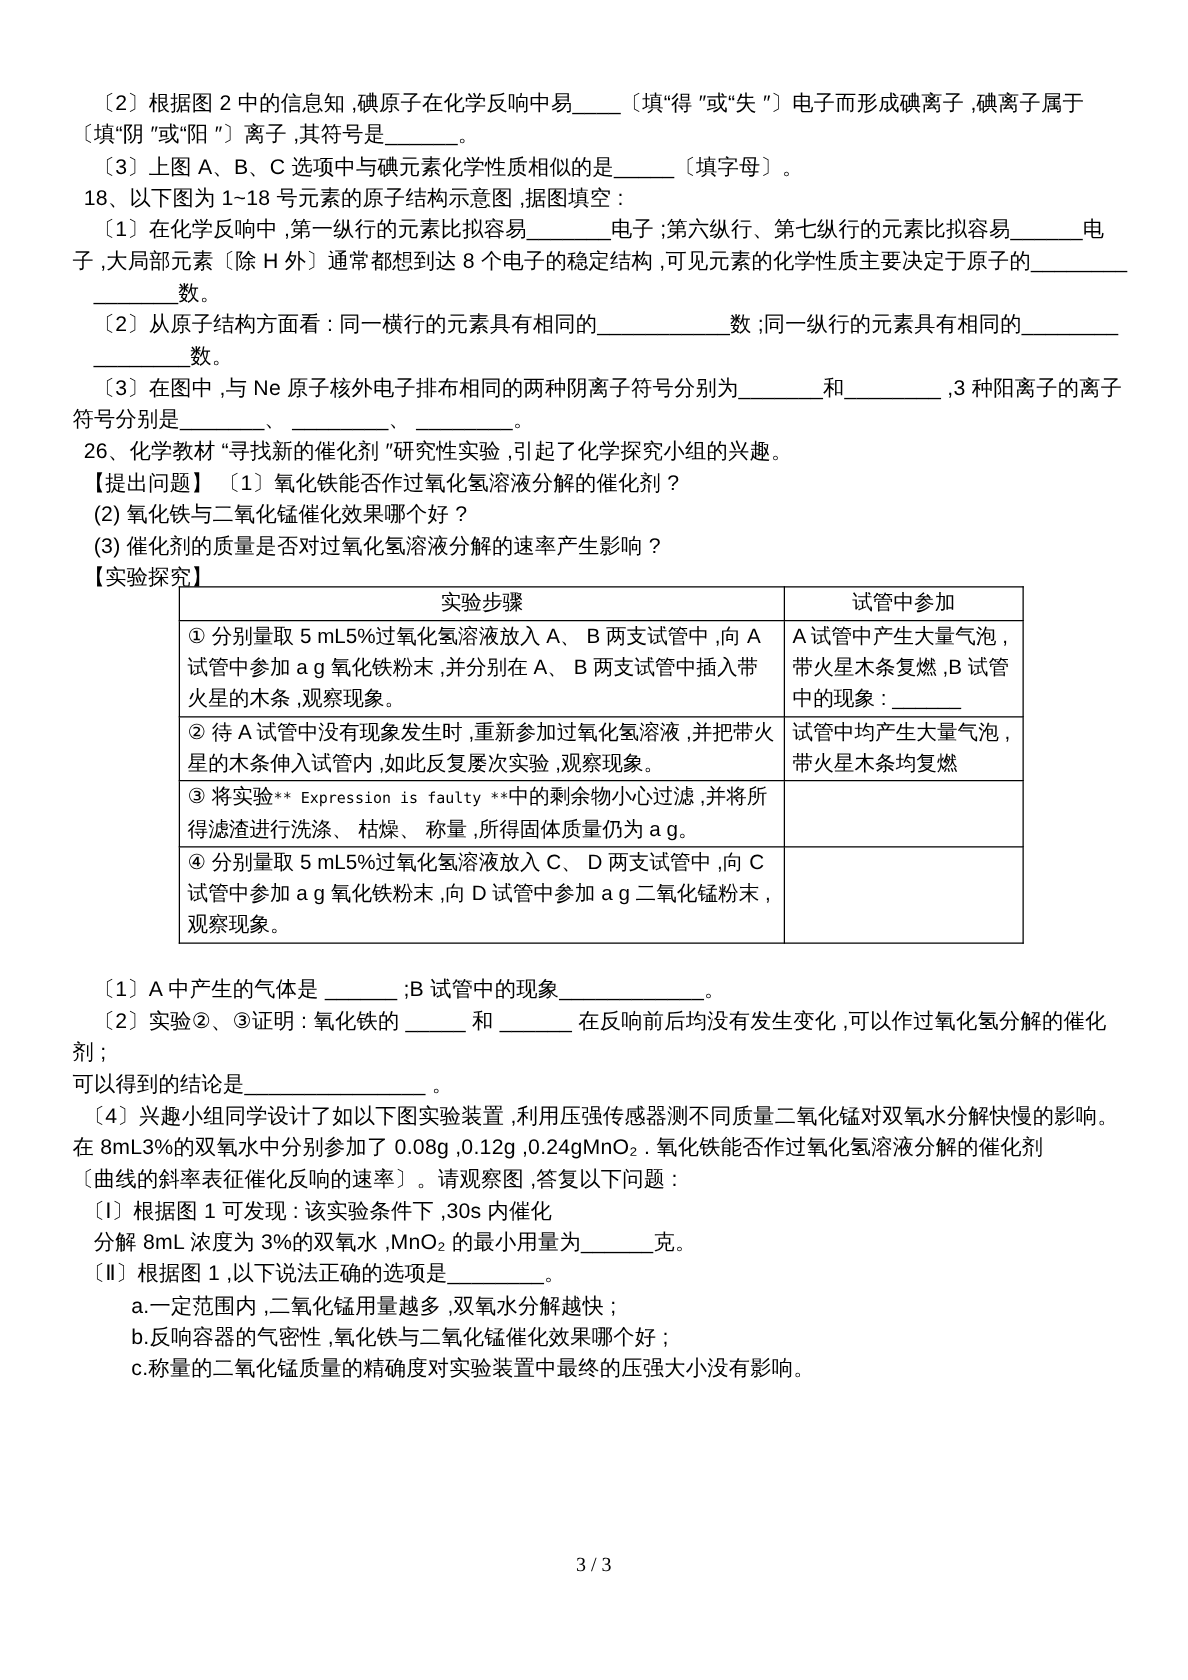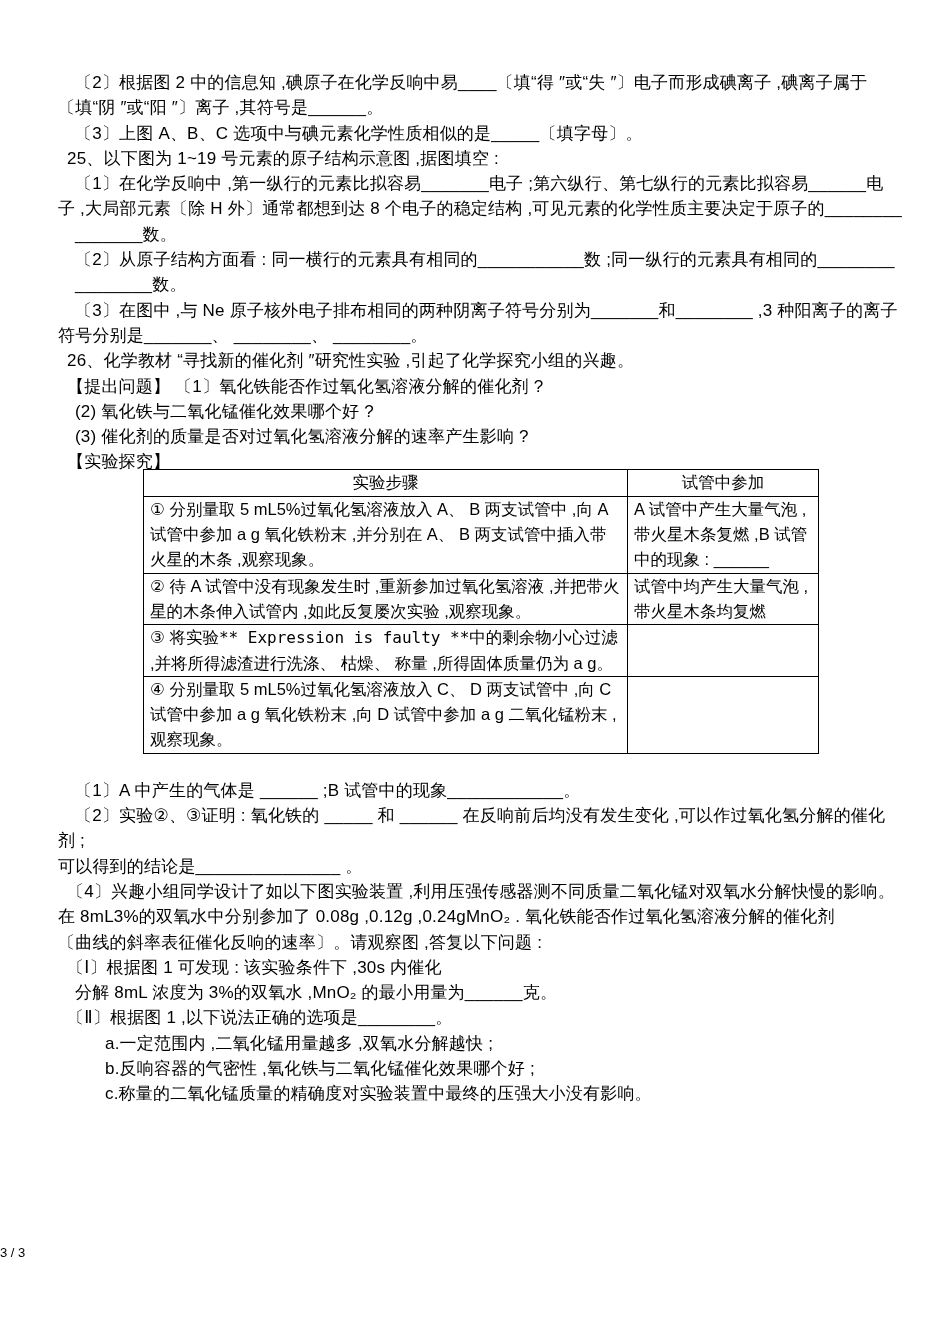--- a/index.html
+++ b/index.html
@@ -50,42 +50,43 @@
   table.exp th {
     text-align: center;
     height: 26px;
     padding: 0;
     vertical-align: middle;
   }
   col.c-steps { width: 484px; }
   col.c-obs   { width: 191px; }
   .faulty {
     font-family: "DejaVu Sans Mono", monospace;
-    font-size: 16px;
+    font-size: 12px;
   }
   .footer {
     position: absolute;
     top: 1243px;
     left: 0;
     width: 950px;
-    text-align: left;
-    font-size: 13px;
+    text-align: center;
+    font-size: 16px;
     line-height: 20px;
+    font-family: Liberation Serif, serif;
   }
 </style>
 </head>
 <body>
 
 <div class="page">
   <div class="content">
 
     <div class="line ind2">〔2〕根据图 2 中的信息知 ,碘原子在化学反响中易____〔填“得 ″或“失 ″〕电子而形成碘离子 ,碘离子属于</div>
     <div class="line ind0">〔填“阴 ″或“阳 ″〕离子 ,其符号是______。</div>
     <div class="line ind2">〔3〕上图 A、B、C 选项中与碘元素化学性质相似的是_____〔填字母〕。</div>
-    <div class="line ind1">25、以下图为 1~19 号元素的原子结构示意图 ,据图填空 :</div>
+    <div class="line ind1">18、以下图为 1~18 号元素的原子结构示意图 ,据图填空 :</div>
     <div class="line ind2">〔1〕在化学反响中 ,第一纵行的元素比拟容易_______电子 ;第六纵行、第七纵行的元素比拟容易______电</div>
     <div class="line ind0">子 ,大局部元素〔除 H 外〕通常都想到达 8 个电子的稳定结构 ,可见元素的化学性质主要决定于原子的________</div>
     <div class="line ind2">_______数。</div>
     <div class="line ind2">〔2〕从原子结构方面看 : 同一横行的元素具有相同的___________数 ;同一纵行的元素具有相同的________</div>
     <div class="line ind2">________数。</div>
     <div class="line ind2">〔3〕在图中 ,与 Ne 原子核外电子排布相同的两种阴离子符号分别为_______和________ ,3 种阳离子的离子</div>
     <div class="line ind0">符号分别是_______、 ________、 ________。</div>
     <div class="line ind1">26、化学教材 “寻找新的催化剂 ″研究性实验 ,引起了化学探究小组的兴趣。</div>
     <div class="line ind1">【提出问题】 〔1〕氧化铁能否作过氧化氢溶液分解的催化剂 ?</div>
     <div class="line ind2">(2) 氧化铁与二氧化锰催化效果哪个好 ?</div>

